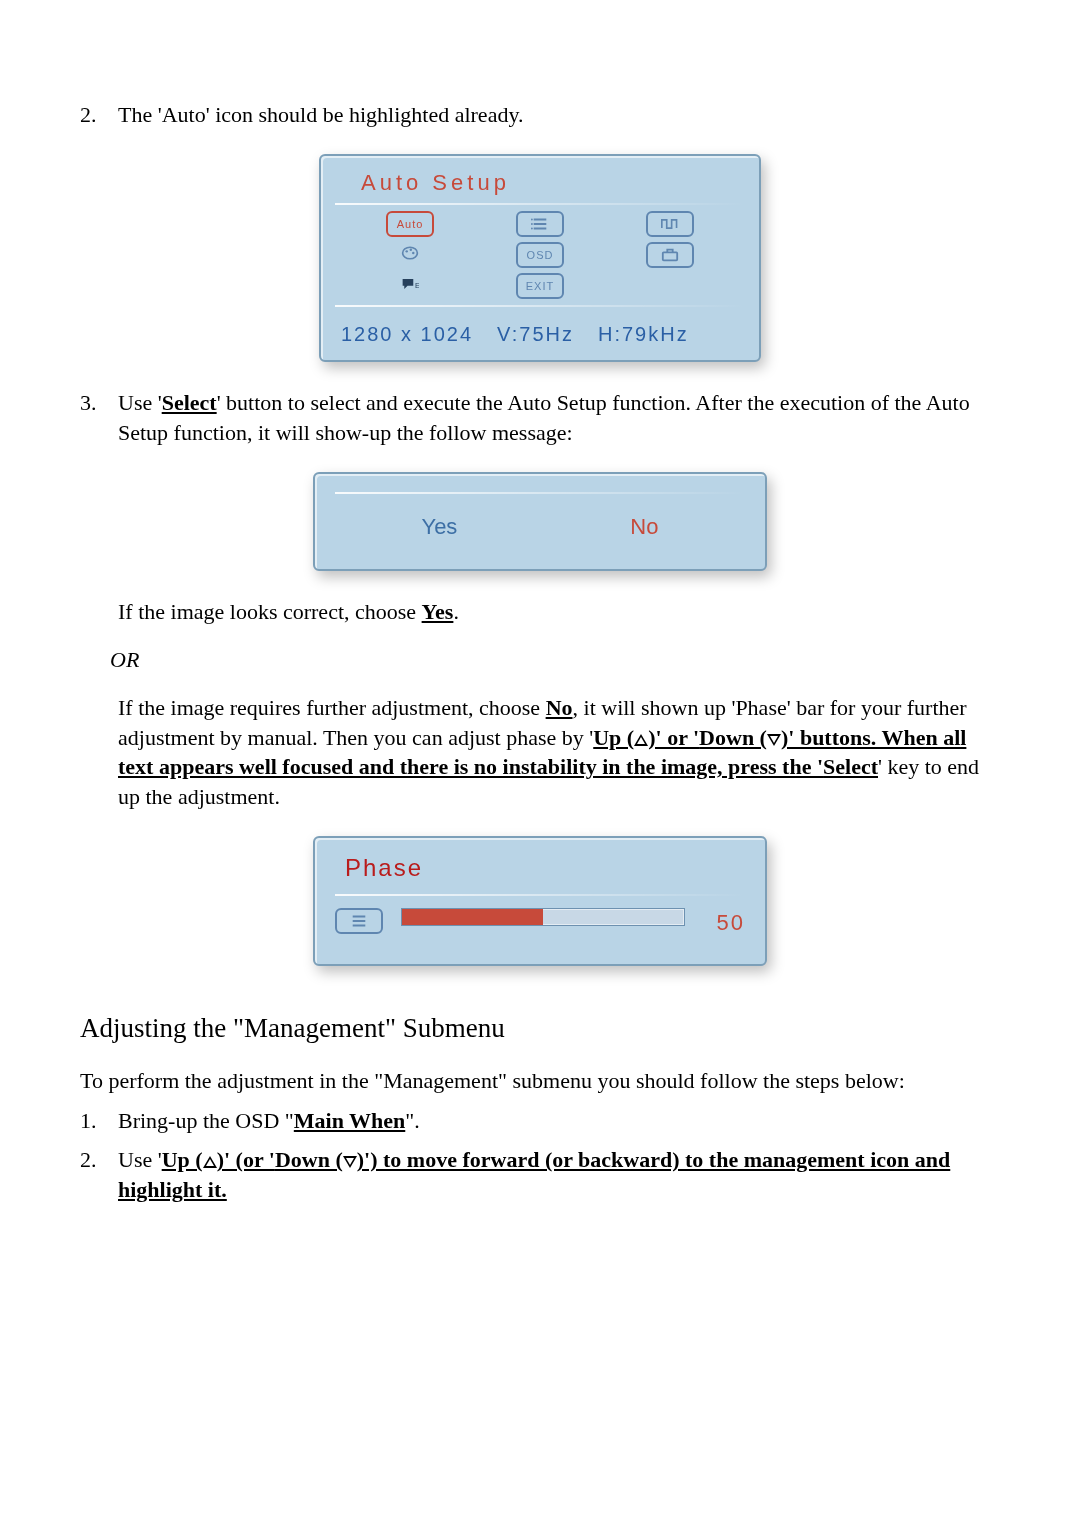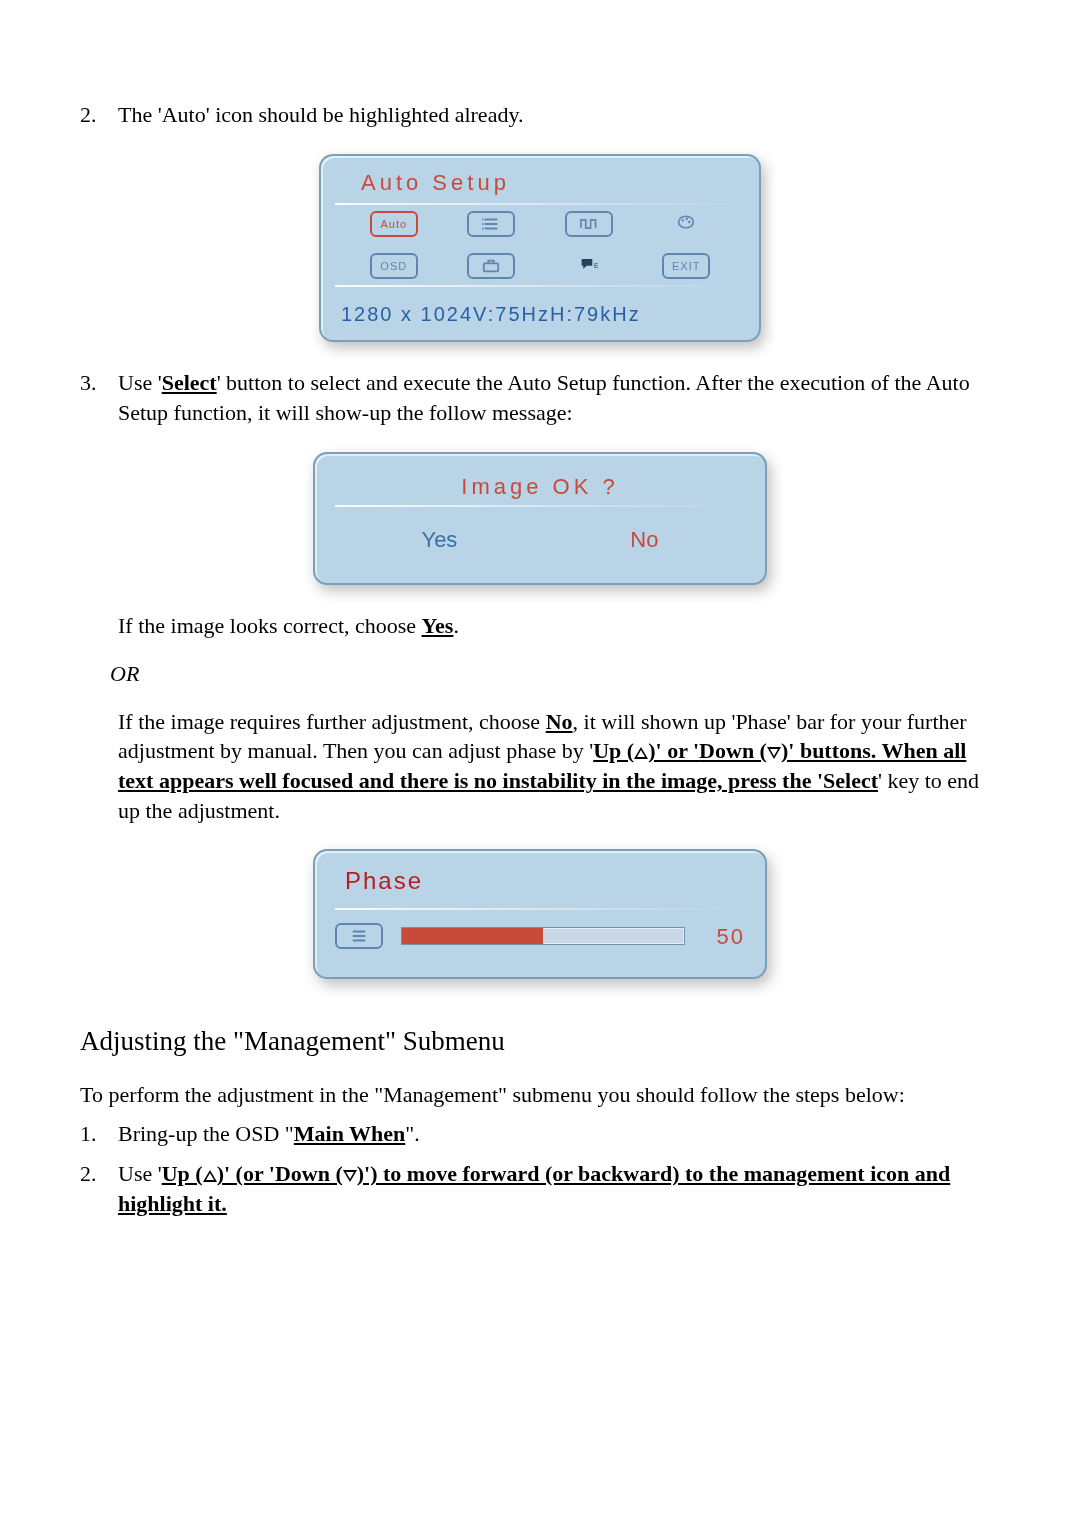--- a/index.html
+++ b/index.html
@@ -43,40 +43,40 @@
     justify-content: center;
     margin: 24px 0 26px 0;
   }
   .osd-panel {
     background: #b9d4e6;
     border: 2px solid #7c9fb8;
     box-shadow: inset 2px 2px 0 rgba(255,255,255,.6), 4px 6px 14px rgba(0,0,0,.25);
     padding: 10px 14px 12px 14px;
     font-family: Verdana, Arial, sans-serif;
     color: #2e5fa5;
-    border-radius: 14px;
+    border-radius: 6px;
   }
   .osd-auto {
     width: 410px;
   }
   .osd-title {
     color: #c74a3a;
     font-size: 22px;
     letter-spacing: 4px;
     padding: 2px 10px 6px 26px;
   }
   .osd-divider {
     height: 2px;
     background: linear-gradient(to right, rgba(255,255,255,.9), rgba(255,255,255,0));
     margin-bottom: 6px;
   }
   .osd-grid {
     display: grid;
-    grid-template-columns: repeat(4, 1fr);
-    row-gap: 16px;
+    grid-template-columns: repeat(3, 1fr);
+    row-gap: 5px;
     justify-items: center;
     padding: 0 10px 6px 10px;
   }
   .osd-icon {
     width: 44px;
     height: 22px;
     border: 2px solid #5f86b0;
     border-radius: 6px;
     display: inline-flex;
     align-items: center;
@@ -87,20 +87,21 @@
     letter-spacing: 1px;
   }
   .osd-icon.selected {
     border-color: #c74a3a;
     color: #c74a3a;
   }
   .osd-icon svg { width: 18px; height: 16px; }
   .osd-icon.noborder { border: none; }
   .osd-status {
     display: flex;
+    gap: 24px;
     font-size: 20px;
     color: #2a5fa5;
     letter-spacing: 2px;
     padding: 8px 6px 0 6px;
     font-family: Verdana, Arial, sans-serif;
   }
   .osd-imageok {
     width: 410px;
     padding: 18px 20px 28px 20px;
   }
@@ -124,21 +125,20 @@
   }
   .osd-phase .title {
     color: #b91c1c;
     font-size: 24px;
     letter-spacing: 2px;
     padding-left: 10px;
     margin-bottom: 10px;
   }
   .osd-phase .row {
     display: flex;
-    align-items: center;
     gap: 18px;
     padding-top: 6px;
   }
   .phase-bar {
     flex: 1;
     height: 16px;
     background: #c8d8e6;
     border: 1px solid #6d91b0;
     position: relative;
     box-shadow: inset 0 0 0 1px rgba(255,255,255,.5);
@@ -269,21 +269,20 @@
 
   <div class="ol-item">
     <div class="ol-num">3.</div>
     <div class="ol-text">
       <span>Use '</span><b>Select</b><span>' button to select and execute the Auto Setup function. After the execution of the Auto Setup function, it will show-up the follow message:</span>
     </div>
   </div>
 
   <div class="figure-wrap">
     <div class="osd-panel osd-imageok">
-      <div class="title">Image OK ?</div>
       <div class="osd-divider"></div>
       <div class="row">
         <span class="yes">Yes</span>
         <span class="no">No</span>
       </div>
     </div>
   </div>
 
   <div class="indent-text">
     <span>If the image looks correct, choose </span><b>Yes</b><span>.</span>

